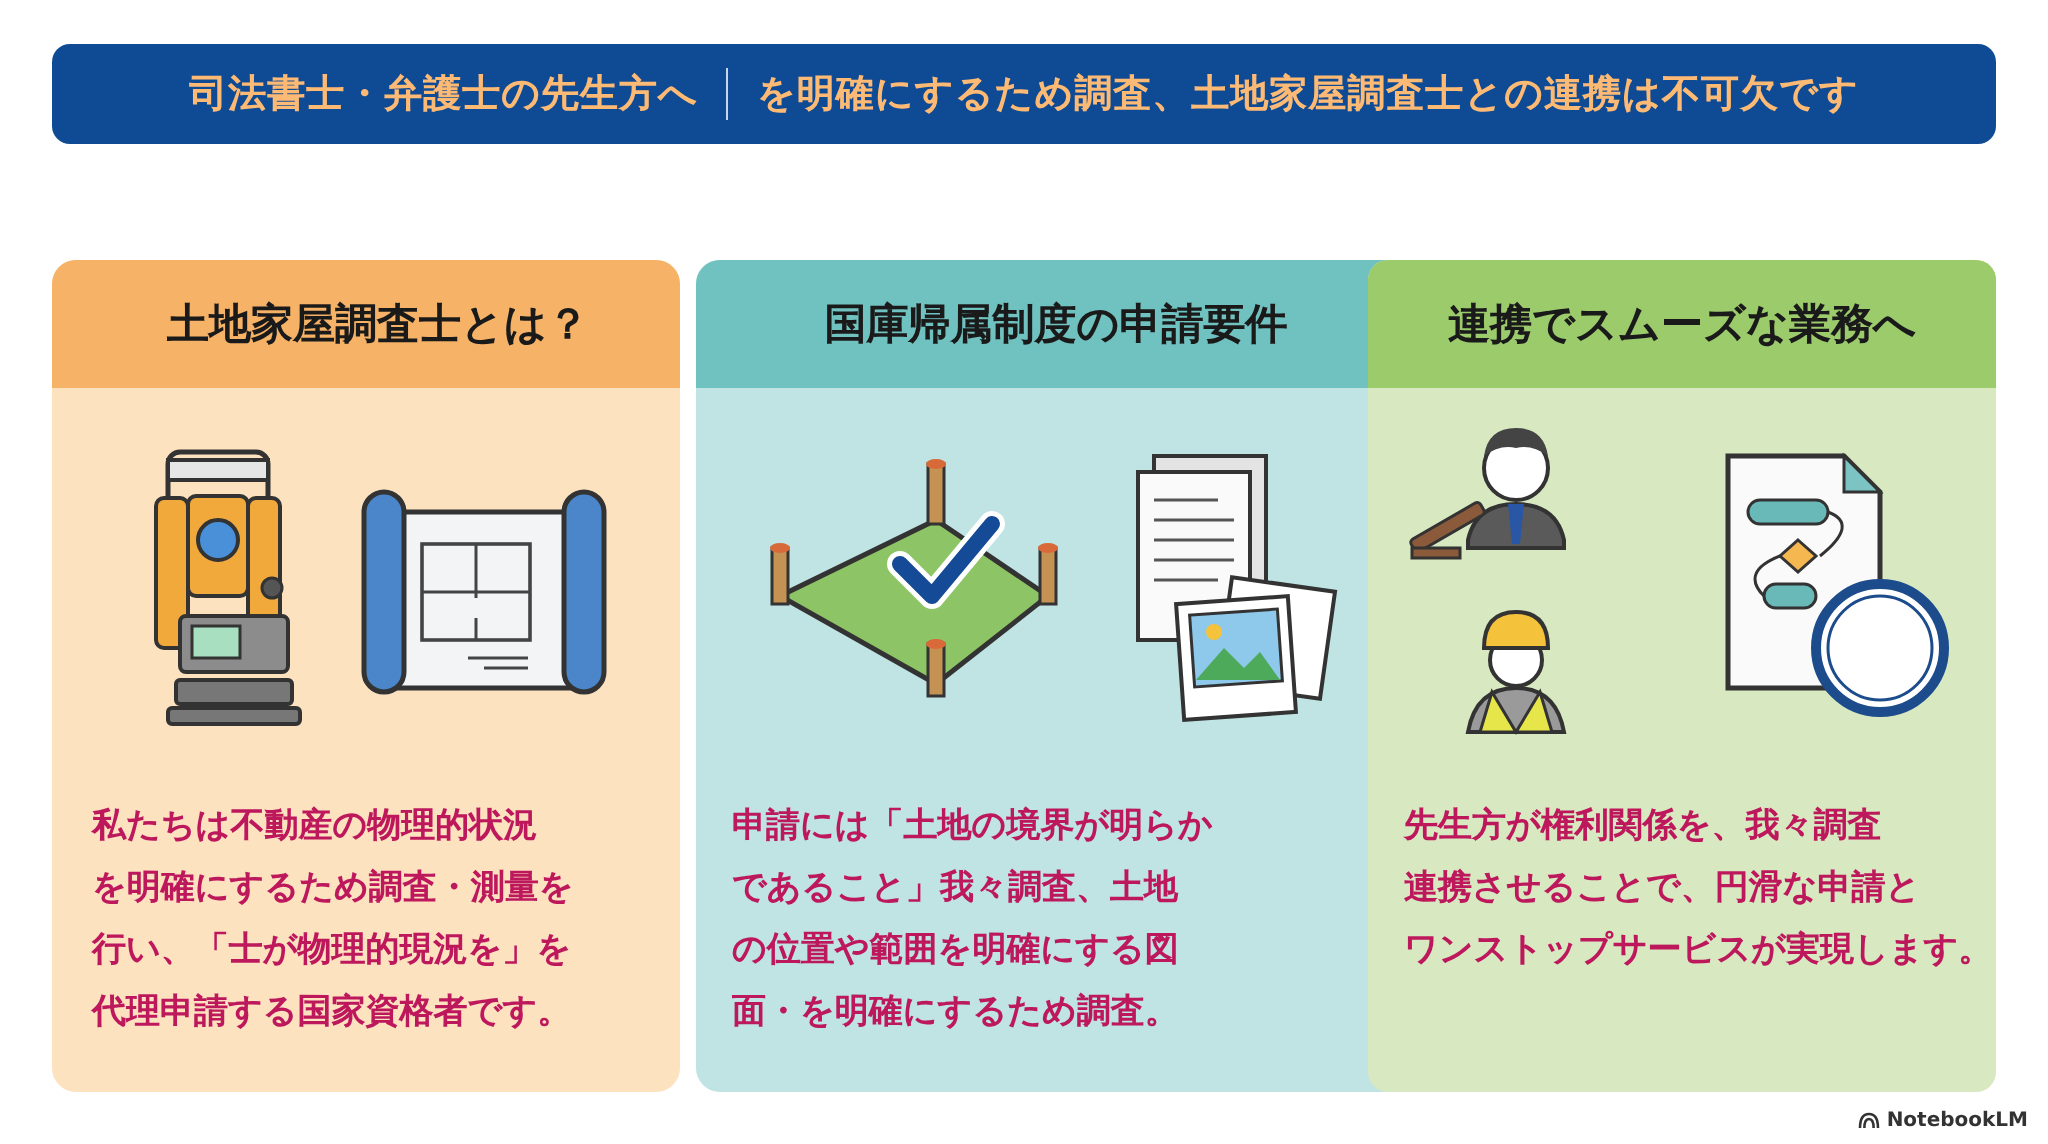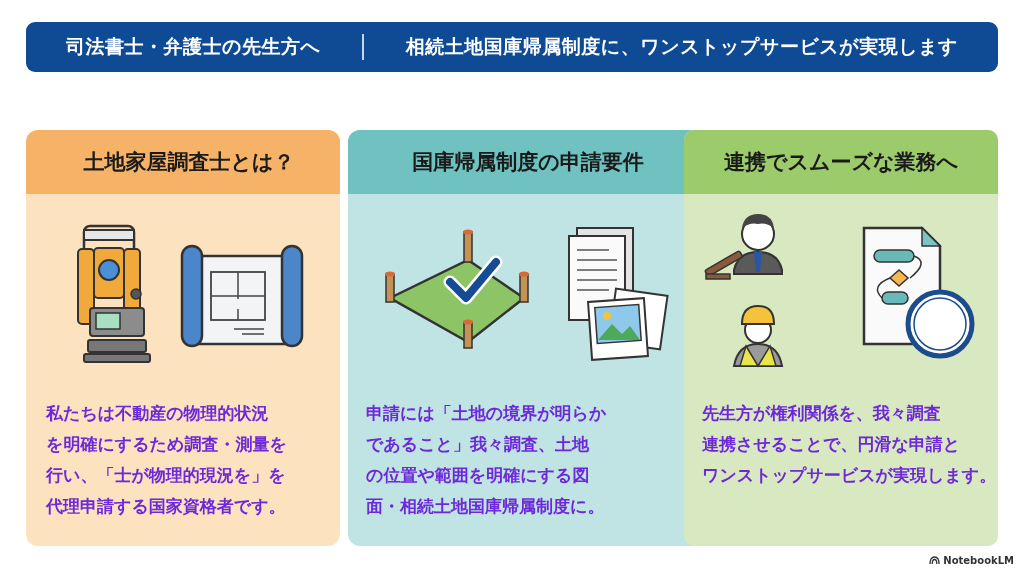--- a/index.html
+++ b/index.html
@@ -3,35 +3,35 @@
 <meta charset="utf-8">
 <style>
   * { box-sizing: border-box; margin: 0; padding: 0; }
   html, body { width: 1024px; height: 572px; overflow: hidden; background: #ffffff; }
   body { font-family: "DejaVu Sans", "Liberation Sans", sans-serif; position: relative; }
 
   .banner {
     position: absolute; left: 26px; top: 22px; width: 972px; height: 50px;
     background: #0f4a94; border-radius: 9px;
     display: flex; align-items: center; justify-content: center;
-    color: #ffffff; font-weight: bold; font-size: 19px; letter-spacing: 0.5px; gap: 28px;
+    color: #fdba74; font-weight: bold; font-size: 19px; letter-spacing: 0.5px;
   }
   .banner .sep { display: inline-block; width: 1.5px; height: 26px; background: #c9d6ea; margin: 0 14px; }
 
   .card {
     position: absolute; top: 130px; height: 416px; border-radius: 12px; overflow: hidden;
   }
   .card .head {
     height: 64px; display: flex; align-items: center; justify-content: center;
     font-weight: bold; font-size: 21px; color: #1a1a1a;
   }
   .card .illus { position: absolute; left: 0; top: 64px; width: 100%; height: 196px; }
   .card .body {
     position: absolute; left: 0; top: 268px; width: 100%;
-    padding: 0 18px; font-weight: bold; font-size: 17px; line-height: 31px; color: #6d28d9;
+    padding: 0 18px; font-weight: bold; font-size: 17px; line-height: 31px; color: #be185d;
     text-align: left;
   }
   .card .body span { display: block; white-space: nowrap; }
 
   #card1 { left: 26px; width: 314px; background: #fde2c0; }
   #card1 .head { background: #f6b266; padding-left: 12px; }
   #card1 .body { padding-left: 20px; }
   #card2 { left: 348px; width: 360px; background: #bfe4e3; }
   #card2 .head { background: #70c2c0; }
   #card3 { left: 684px; width: 314px; background: #d8e8c0; border-radius: 10px; }
@@ -41,21 +41,21 @@
     position: absolute; right: 10px; bottom: 6px; font-size: 10px; color: #333;
     display: flex; align-items: center; gap: 3px; font-weight: bold;
   }
 </style>
 </head>
 <body>
 
 <div class="banner">
   <span>司法書士・弁護士の先生方へ</span>
   <span class="sep"></span>
-  <span>相続土地国庫帰属制度に、ワンストップサービスが実現します</span>
+  <span>を明確にするため調査、土地家屋調査士との連携は不可欠です</span>
 </div>
 
 <div class="card" id="card1">
   <div class="head">土地家屋調査士とは？</div>
   <svg class="illus" viewBox="0 0 314 196">
     <g>
       <rect x="58" y="32" width="50" height="60" rx="6" fill="none" stroke="#333" stroke-width="2.5"></rect>
       <rect x="58" y="36" width="50" height="10" fill="#e6e6e6" stroke="#333" stroke-width="2"></rect>
       <rect x="52" y="55" width="16" height="75" rx="4" fill="#f2a93b" stroke="#333" stroke-width="2"></rect>
       <rect x="98" y="55" width="16" height="75" rx="4" fill="#f2a93b" stroke="#333" stroke-width="2"></rect>
@@ -115,21 +115,21 @@
       <rect x="226" y="106" width="56" height="58" fill="#fff" stroke="#333" stroke-width="2" transform="rotate(-4 254 135)"></rect>
       <rect x="232" y="112" width="44" height="36" fill="#8ec8ea" stroke="#333" stroke-width="1.5" transform="rotate(-4 254 130)"></rect>
       <polygon points="234,146 248,130 258,140 266,132 276,146" fill="#4caa5a"></polygon>
       <circle cx="243" cy="122" r="4" fill="#f5c33b"></circle>
     </g>
   </svg>
   <div class="body">
     <span>申請には「土地の境界が明らか</span>
     <span>であること」我々調査、土地</span>
     <span>の位置や範囲を明確にする図</span>
-    <span>面・相続土地国庫帰属制度に。</span>
+    <span>面・を明確にするため調査。</span>
   </div>
 </div>
 
 <div class="card" id="card3">
   <div class="head">連携でスムーズな業務へ</div>
   <svg class="illus" viewBox="0 0 314 196">
     <g>
       <path d="M50,76 Q54,58 74,58 Q94,58 98,76 L98,80 L50,80 Z" fill="#5a5a5a" stroke="#333" stroke-width="2"></path>
       <circle cx="74" cy="40" r="16" fill="#fff" stroke="#333" stroke-width="2"></circle>
       <path d="M58,34 Q60,20 74,20 Q88,20 90,34 Q82,28 74,30 Q66,28 58,34 Z" fill="#444"></path>

